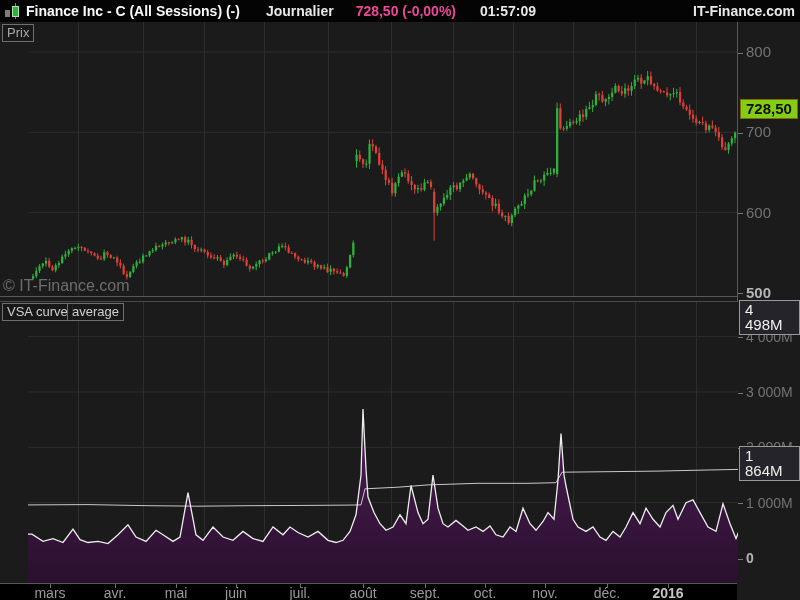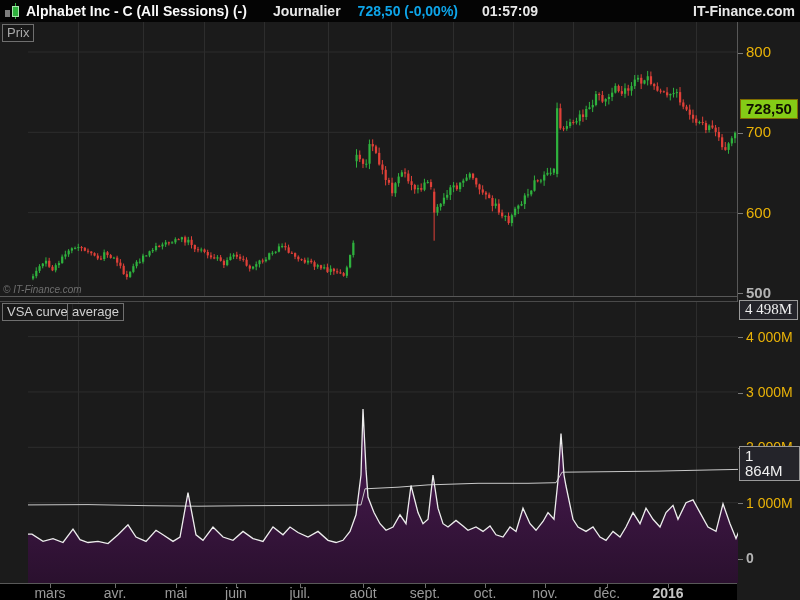--- a/index.html
+++ b/index.html
@@ -8,67 +8,67 @@
   
   .topbar{position:absolute;left:0;top:0;width:800px;height:22px;background:#040404;
           border-bottom:1px solid #2b2b2b;display:flex;align-items:center;
           font-size:14px;font-weight:bold;color:#e8e8e8;white-space:nowrap;}
   .icon-candles{position:relative;width:19px;height:18px;margin-left:3px;flex:0 0 auto;}
   .ic-wick{position:absolute;left:12px;top:1px;width:1px;height:16px;background:#2fb23e;}
   .ic-gray{position:absolute;left:2px;top:8px;width:5px;height:7px;background:#7d7d7d;}
   .ic-green{position:absolute;left:9px;top:4px;width:5px;height:9px;background:#2fb23e;border:1px solid #a9e4af;}
   .tb-title{margin-left:4px;color:#fafafa;}
   .tb-tf{margin-left:26px;}
-  .tb-price{margin-left:17px;color:#0ea5e9;}
+  .tb-price{margin-left:22px;color:#ec4899;}
   .tb-time{margin-left:24px;}
   .tb-brand{margin-left:auto;margin-right:5px;}
   
   .plot{position:absolute;left:0;background:#1b1b1b;padding-left:28px;}
   #pricePanel{top:22px;width:737px;height:274px;}
   #volPanel{top:302px;width:737px;height:281px;}
   .sepline{position:absolute;left:0;width:737px;height:1px;background:#585858;}
   #sepA{top:296px;} #sepB{top:301px;background:#4a4a4a;} #sepC{top:583px;}
   #vborder{position:absolute;left:737px;top:22px;width:1px;height:561px;background:#585858;}
   
   .yaxis{position:absolute;left:738px;width:62px;background:#1b1b1b;}
   #priceAxis{top:22px;height:274px;}
   #volAxis{top:302px;height:281px;}
-  .ytick{position:absolute;left:0;width:62px;font-size:15px;color:#eab308;line-height:16px;}
+  .ytick{position:absolute;left:0;width:62px;font-size:15px;color:#737373;line-height:16px;}
   .ytick .dash{display:inline-block;width:5px;height:1px;background:#7a7a7a;vertical-align:middle;margin-right:3px;}
   .ytick.strong{color:#b4b4b4;font-weight:bold;}
   .ytick.volsize{font-size:14px;}
   
   .badge{position:absolute;font-size:15px;font-weight:bold;padding:1px 5px 2px 5px;line-height:15px;}
   #priceBadge{left:740px;background:#84cc16;color:#101000;border:1px solid #7e6c00;}
   .volbadge{left:739px;background:#24242a;color:#f0f0f0;border:1px solid #9a9a9a;font-weight:normal;font-size:15px;}
   
   .taglabel{position:absolute;font-size:13px;color:#cfcfcf;background:rgba(24,24,24,.85);
             border:1px solid #6f6f6f;padding:0 4px 1px 4px;line-height:15px;}
   #prixTag{left:2px;top:2px;color:#a9a9a9;}
   #vsaTag{left:2px;top:1px;} #avgTag{left:67px;top:1px;}
-  #watermark{position:absolute;left:3px;bottom:1px;font-size:10px;color:#6e6e6e;font-style:italic;}
+  #watermark{position:absolute;left:3px;bottom:1px;font-size:16px;color:#6e6e6e;}
   
   #xAxis{position:absolute;left:0;top:584px;width:737px;height:16px;background:#000000;}
   .xtick{position:absolute;top:1px;transform:translateX(-50%);font-size:14px;color:#9a9a9a;white-space:nowrap;}
   .xtick.strong{color:#c4c4c4;font-weight:bold;}
   .xtickmark{position:absolute;top:0;width:1px;height:4px;background:#6e6e6e;}
   svg{display:block;}
 </style>
 </head>
 <body>
 
 <div id="app">
 
   <div class="topbar">
     <span class="icon-candles">
       <span class="ic-wick"></span>
         <span class="ic-gray"></span>
         <span class="ic-green"></span>
     </span>
-    <span class="tb-title">Alphabet Inc - C (All Sessions) (-)</span>
+    <span class="tb-title">Finance Inc - C (All Sessions) (-)</span>
     <span class="tb-tf">Journalier</span>
     <span class="tb-price">728,50 (-0,00%)</span>
     <span class="tb-time">01:57:09</span>
     <span class="tb-brand">IT-Finance.com</span>
   </div>
 
   <div id="pricePanel" class="plot">
     <svg id="priceSvg" width="737" height="274">
         <line x1="50.5" y1="0" x2="50.5" y2="274" stroke="#2d2d2d"></line>
         <line x1="115.5" y1="0" x2="115.5" y2="274" stroke="#2d2d2d"></line>
@@ -587,21 +587,21 @@
     </div>
   <div id="volAxis" class="yaxis">
       <div class="ytick volsize" style="top: 26.6px;"><span class="dash"></span>4 000M</div>
       <div class="ytick volsize" style="top: 81.95px;"><span class="dash"></span>3 000M</div>
       <div class="ytick volsize" style="top: 137.3px;"><span class="dash"></span>2 000M</div>
       <div class="ytick volsize" style="top: 192.65px;"><span class="dash"></span>1 000M</div>
       <div class="ytick strong volsize" style="top: 248px;"><span class="dash"></span>0</div>
     </div>
 
   <div id="priceBadge" class="badge" style="top: 99.4145px;">728,50</div>
-  <div id="vsaBadge" class="badge volbadge" style="top: 300.036px; font-family: Liberation Serif, serif;">4 498M</div>
+  <div id="vsaBadge" class="badge volbadge" style="top: 300.036px;">4 498M</div>
   <div id="avgBadge" class="badge volbadge" style="top: 445.828px;">1 864M</div>
 
   <div id="xAxis">
       <div class="xtickmark" style="left: 50px;"></div>
       <div class="xtick" style="left: 50px;">mars</div>
       <div class="xtickmark" style="left: 115px;"></div>
       <div class="xtick" style="left: 115px;">avr.</div>
       <div class="xtickmark" style="left: 176px;"></div>
       <div class="xtick" style="left: 176px;">mai</div>
       <div class="xtickmark" style="left: 236px;"></div>

